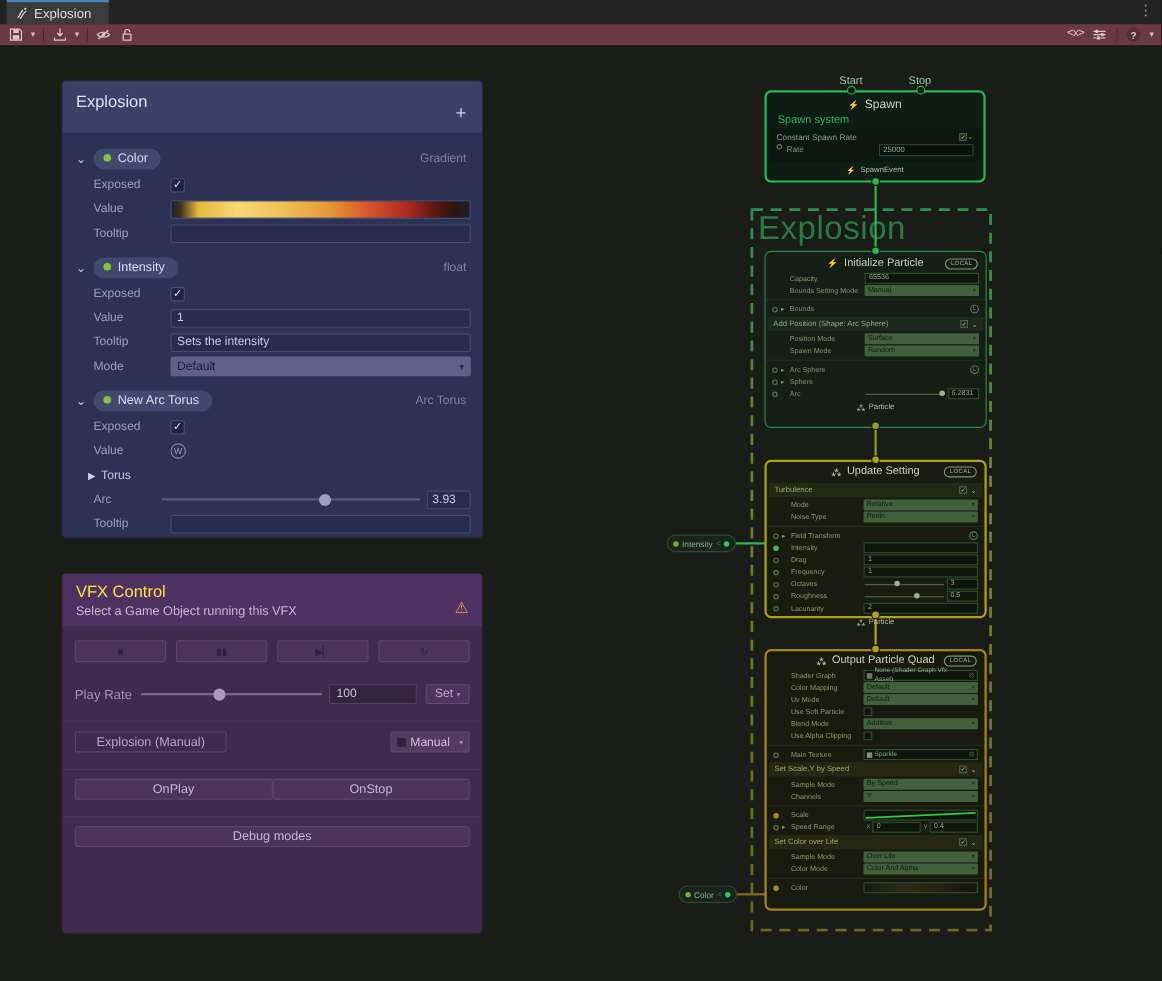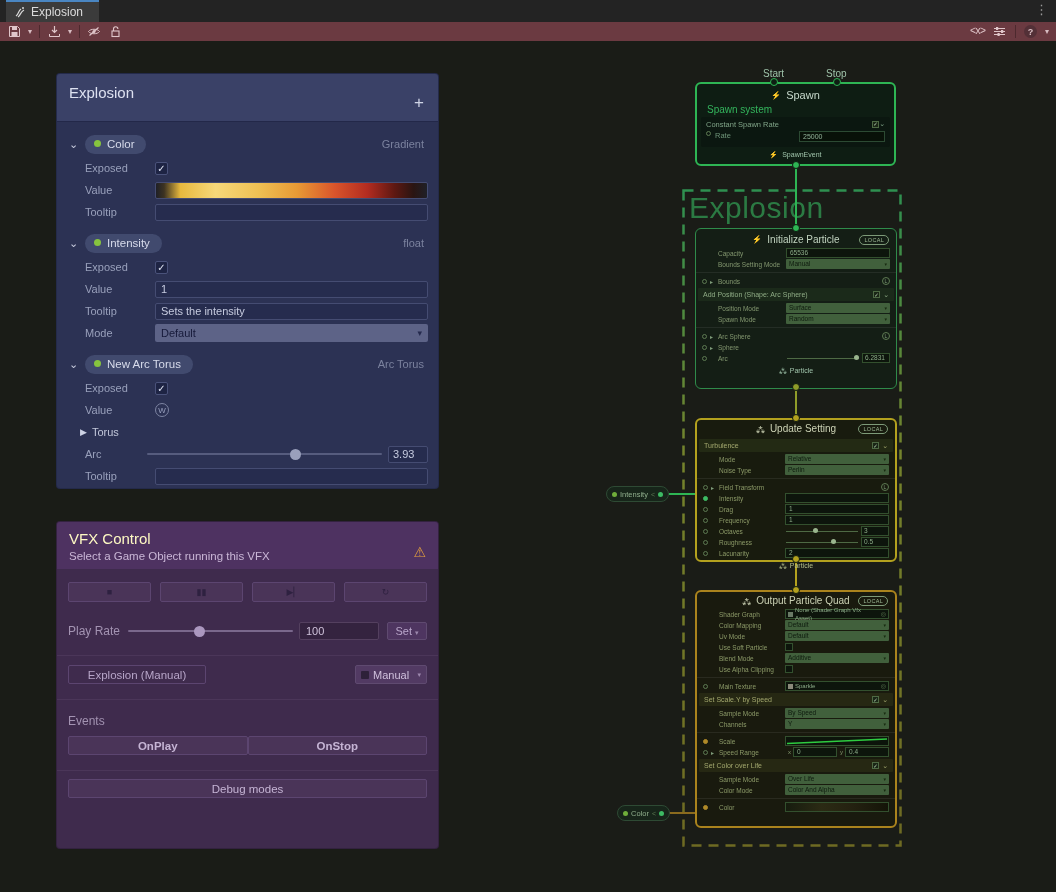--- a/index.html
+++ b/index.html
@@ -54,21 +54,21 @@
   .slider { position:relative; flex:1; height:18px; margin-right:6px; cursor:pointer; }
   .slider .track { position:absolute; left:0; right:0; top:8px; height:2px; background:#565c7e; border-radius:1px; }
   .slider .thumb { position:absolute; top:3.5px; width:11px; height:11px; border-radius:50%; background:#9aa0bc; }
   .bb-num { flex:none; width:40px; height:17px; background:#262c4e; border:1px solid #454c72; border-radius:2px;
             color:#c6cbdf; font-size:11px; line-height:15px; padding:0 4px; }
 
   
   .vfxctl { position:absolute; left:57px; top:522px; width:381px; height:326px; background:#3f2b4d;
             border-radius:3px; box-shadow:0 0 0 1px #33223f; }
   .vc-head { height:47px; background:#4e3261; border-radius:3px 3px 0 0; padding:8px 12px; position:relative; }
-  .vc-title { font-size:15px; color:#fef9c3; }
+  .vc-title { font-size:15px; color:#fde047; }
   .vc-sub { font-size:11.5px; color:#c9b6d6; margin-top:3px; }
   .vc-warn { position:absolute; right:12px; top:22px; color:#e8a33d; font-size:14px; }
   .vc-body { padding:0 11px; }
   .vc-transport { display:flex; gap:9px; margin-top:13px; }
   .vc-tbtn { flex:1; height:20px; background:#4a3458; border:1px solid #5c4570; border-radius:2px;
              color:#2e2140; font-size:9px; display:flex; align-items:center; justify-content:center; cursor:pointer; }
   .vc-row { display:flex; align-items:center; margin-top:20px; font-size:12px; color:#a393b2; }
   .vc-row .slider .track { background:#7a688c; }
   .vc-row .slider .thumb { background:#ab97bf; }
   .vc-num { flex:none; width:80px; height:18px; background:#34233f; border:1px solid #54405f; border-radius:2px;
@@ -86,21 +86,21 @@
   .vc-recdot { width:4px; height:4px; background:#de4559; border-radius:50%; }
   .vc-btn { height:19px; background:#4a3458; border:1px solid #5c4570; border-radius:2px; color:#c5b4d4;
             font-size:11.5px; display:flex; align-items:center; justify-content:center; padding:0 10px; cursor:pointer; }
   .vc-ghost { background:transparent; border:1px solid #5c4570; color:#b7a5c8; }
   .vc-manrow { display:flex; align-items:center; margin-top:9px; }
   .vc-manual { margin-left:auto; width:72px; height:19px; background:#523a63; border:1px solid #5f4a70;
                border-radius:2px; display:flex; align-items:center; gap:4px; padding:0 5px; color:#cfc0dc;
                font-size:11px; cursor:pointer; }
   .vc-manual .sq { width:8px; height:8px; background:#2e2139; border-radius:1px; }
   .vc-manual i { font-style:normal; font-size:7px; margin-left:auto; color:#9d88ae; }
-  .vc-events { display:flex; gap:0; margin-top:8px;font-weight:bold; }
+  .vc-events { display:flex; gap:0; margin-top:8px; }
   .vc-events .vc-btn { flex:1; }
   .vc-debugbtn { margin-top:8px; }
 
   
   .groupborder { position:absolute; left:682px; top:189px; }
   .systitle { position:absolute; left:689px; top:191px; font-size:30px; color:#2b7a43; letter-spacing:0.5px; }
   .edge { position:absolute; }
   .node { position:absolute; border-radius:6px; }
   .n-title { display:flex; align-items:center; justify-content:center; gap:5px; position:relative; }
   .localbadge { position:absolute; right:7px; top:50%; transform:translateY(-50%); border:1px solid #7d9a78;
@@ -357,21 +357,20 @@
       <div class="vc-sep"></div>
       <div class="vc-manrow">
         <div class="vc-btn vc-ghost" style="width:138px;">Explosion (Manual)</div>
         <div class="vc-manual">
           <span class="sq"></span>
           <span>Manual</span>
           <i>▾</i>
         </div>
       </div>
       <div class="vc-sep"></div>
-      <div class="vc-sec-label">Events</div>
       <div class="vc-events">
         <div class="vc-btn">OnPlay</div>
         <div class="vc-btn">OnStop</div>
       </div>
       <div class="vc-sep"></div>
       <div class="vc-btn vc-debugbtn">Debug modes</div>
     </div>
   </div>
 
   <svg class="groupborder" width="220" height="658">

